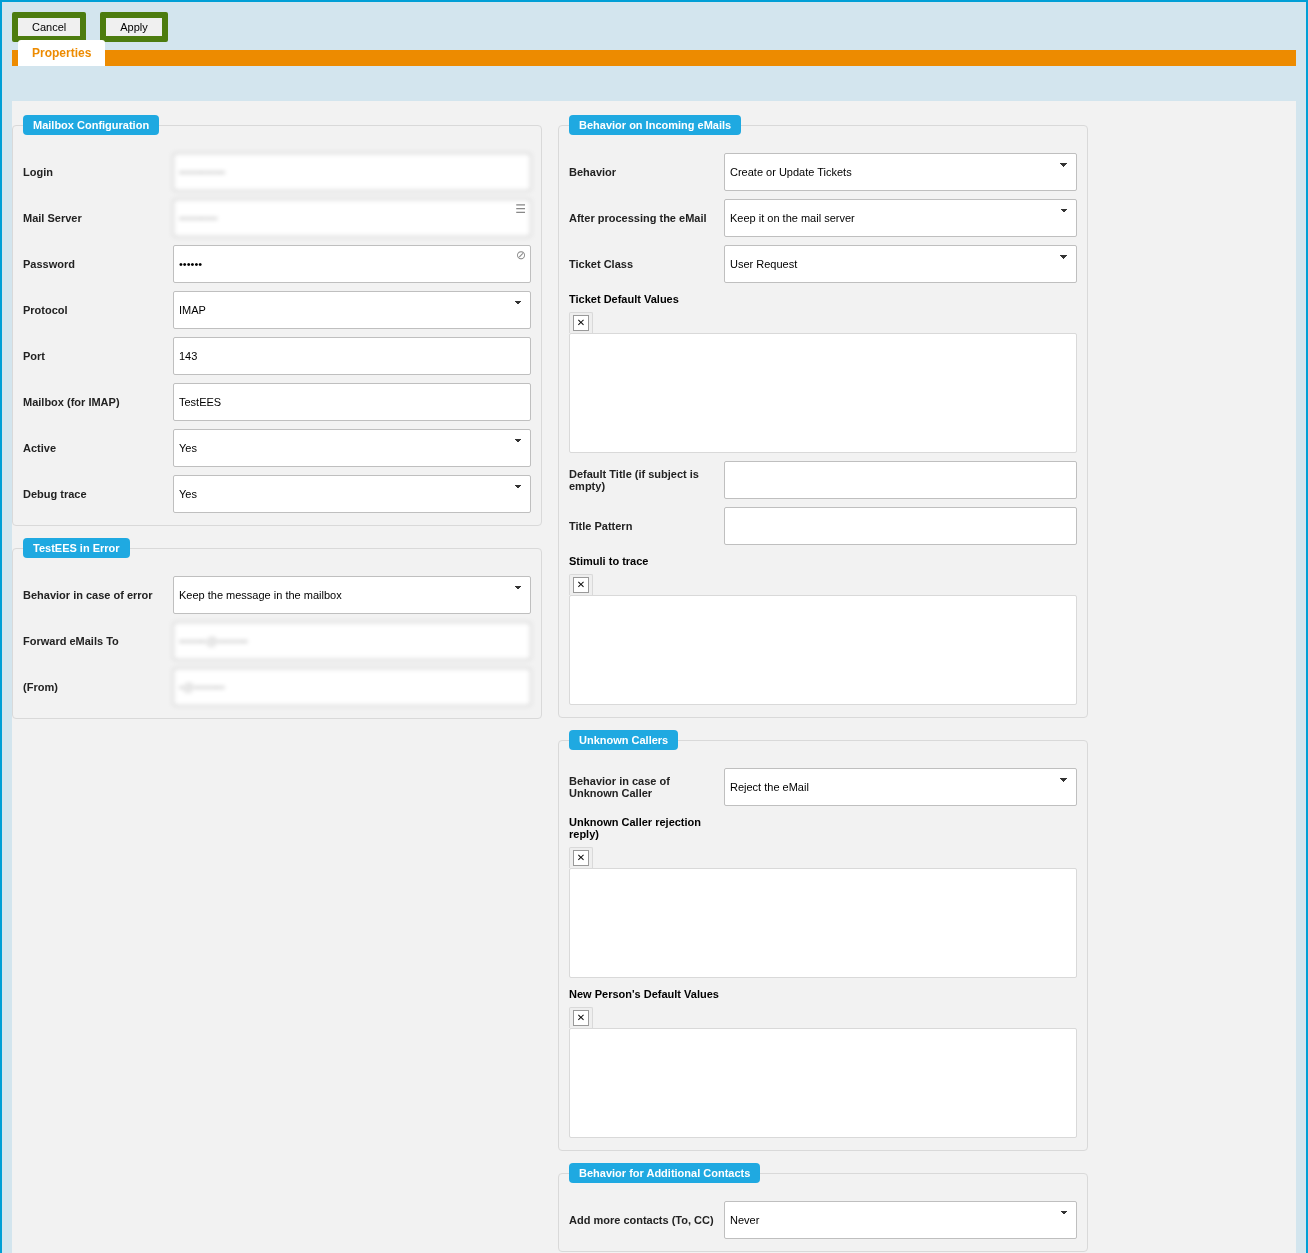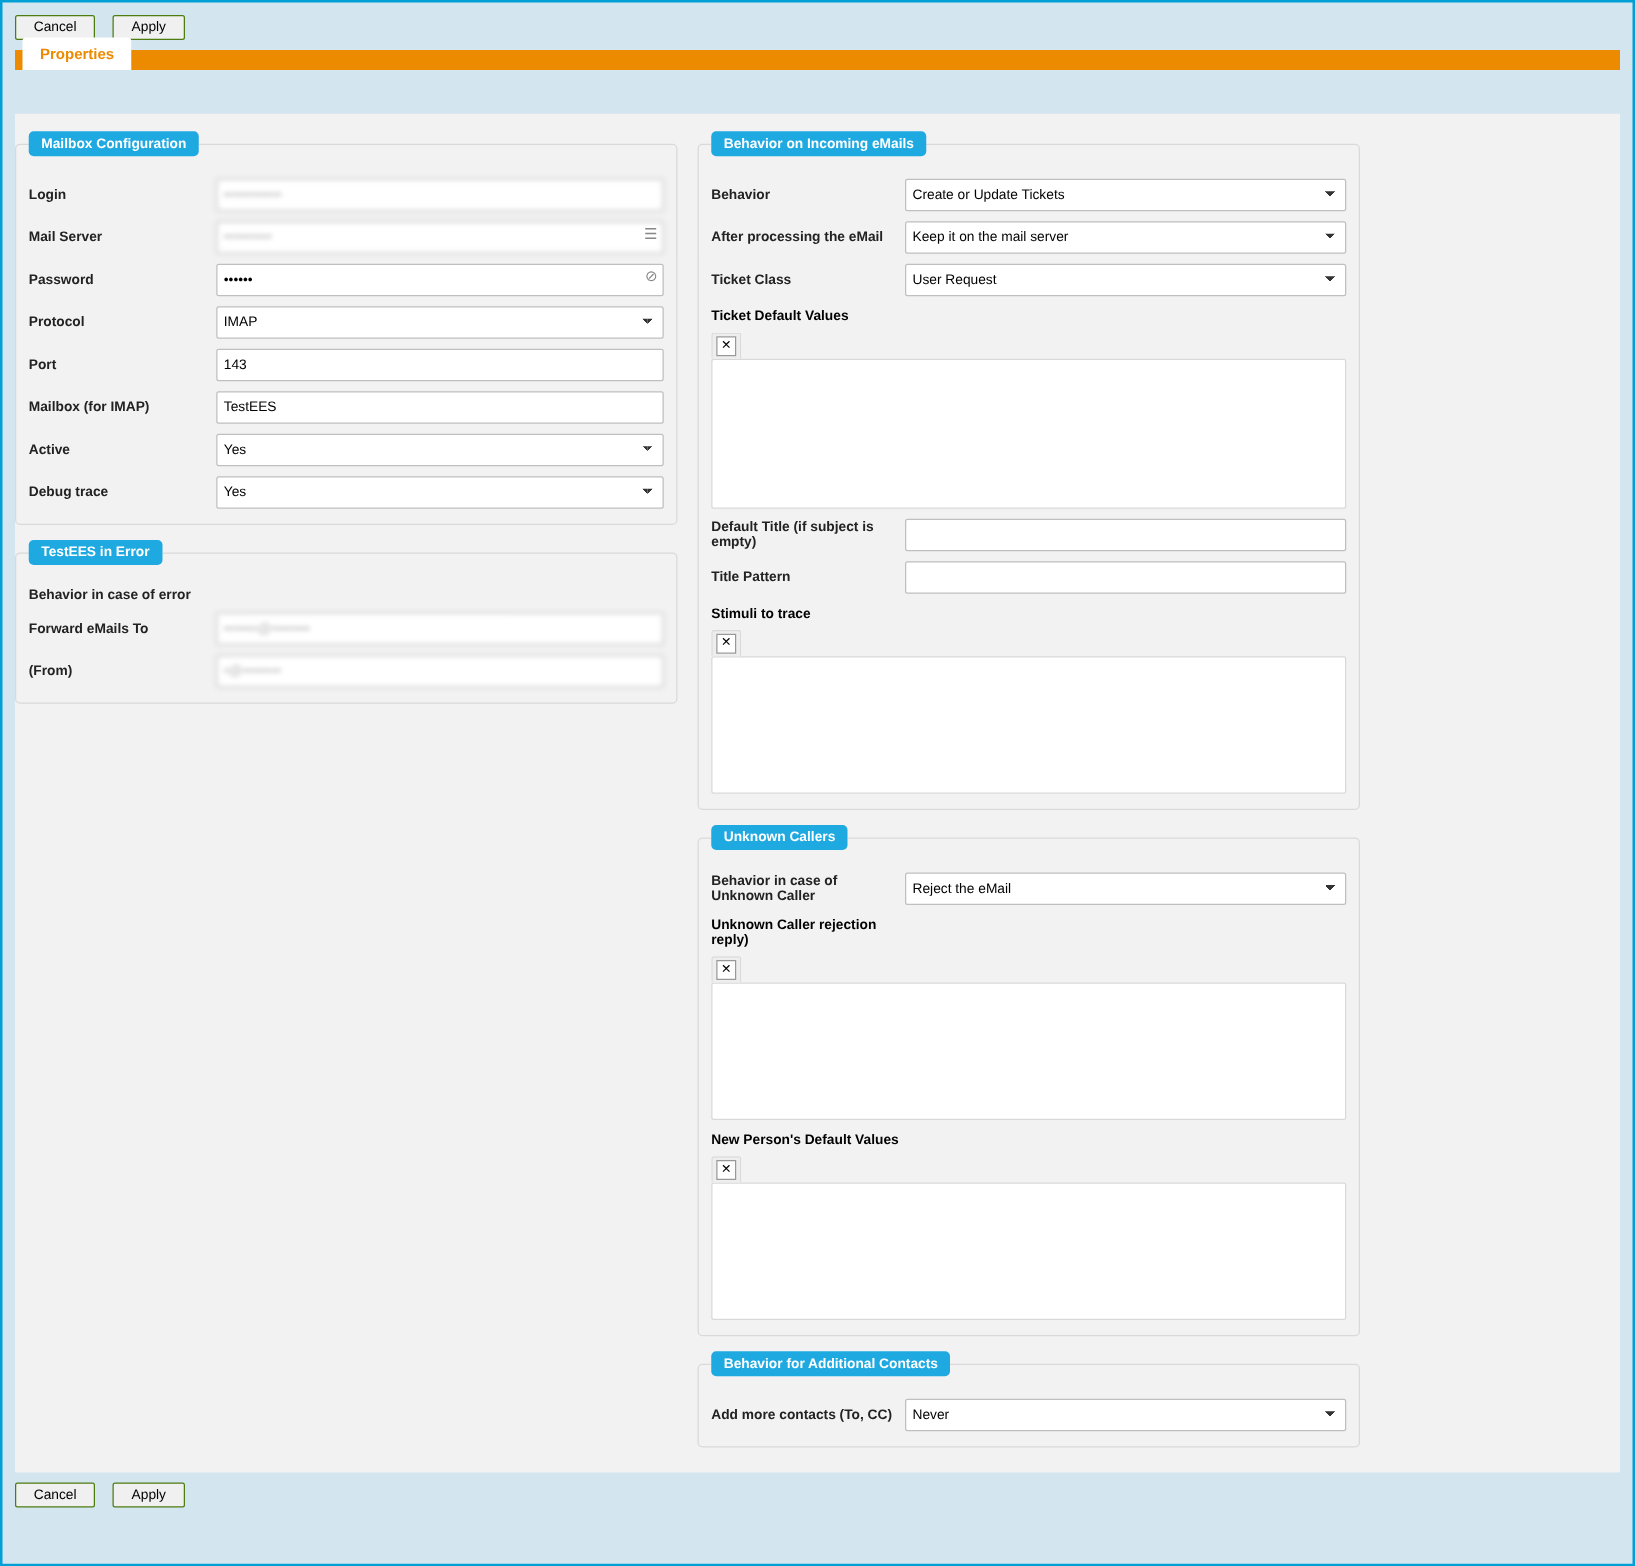--- a/index.html
+++ b/index.html
@@ -8,21 +8,21 @@
       font-size: 11px;
       background: #d3e5ee;
       border: 2px solid #009fd6;
       min-height: 1253px;
       width: 1308px;
       padding: 10px;
     }
     .btn-row { margin-bottom: 8px; display:flex; gap:14px;}
     .btn {
       background: #f0f0f0;
-      border: 1px solid #4d7c0f;
+      border: 6px solid #4d7c0f;
       border-radius: 2px;
       padding: 3px 14px;
       font-size: 11px;
       cursor: pointer;
       font-family: inherit;
     }
     .tabs-bar {
       background: #ed8b00;
       height: 16px;
       display: flex;
@@ -82,21 +82,21 @@
     .form-row .control{
       flex:1;
     }
     input[type=text], input[type=password], select, .textbox{
       width:100%;
       border:1px solid #bfbfbf;
       background:#fff;
       font-size:11px;
       font-family:inherit;
       padding:3px 5px;
-      height:26px;
+      height:38px;
       border-radius:2px;
     }
     input[readonly], .blurred{ color:#bbb; filter: blur(2px); }
     select{
       appearance:none;
       -webkit-appearance:none;
       background-image: linear-gradient(45deg, transparent 50%, #333 50%), linear-gradient(135deg, #333 50%, transparent 50%);
       background-position: calc(100% - 12px) 9px, calc(100% - 8px) 9px;
       background-size: 4px 4px, 4px 4px;
       background-repeat: no-repeat;
@@ -190,20 +190,21 @@
       <div class="form-row">
         <label>Debug trace</label>
         <div class="control"><select><option>Yes</option></select></div>
       </div>
     </fieldset>
 
     <fieldset>
       <legend>TestEES in Error</legend>
       <div class="form-row">
         <label>Behavior in case of error</label>
+        <div class="control"><select><option>Keep the message in the mailbox</option></select></div>
       </div>
       <div class="form-row">
         <label>Forward eMails To</label>
         <div class="control"><input type="text" class="blurred" value="•••••••@••••••••" style=""></div>
       </div>
       <div class="form-row">
         <label>(From)</label>
         <div class="control"><input type="text" class="blurred" value="•@••••••••" style=""></div>
       </div>
     </fieldset>

